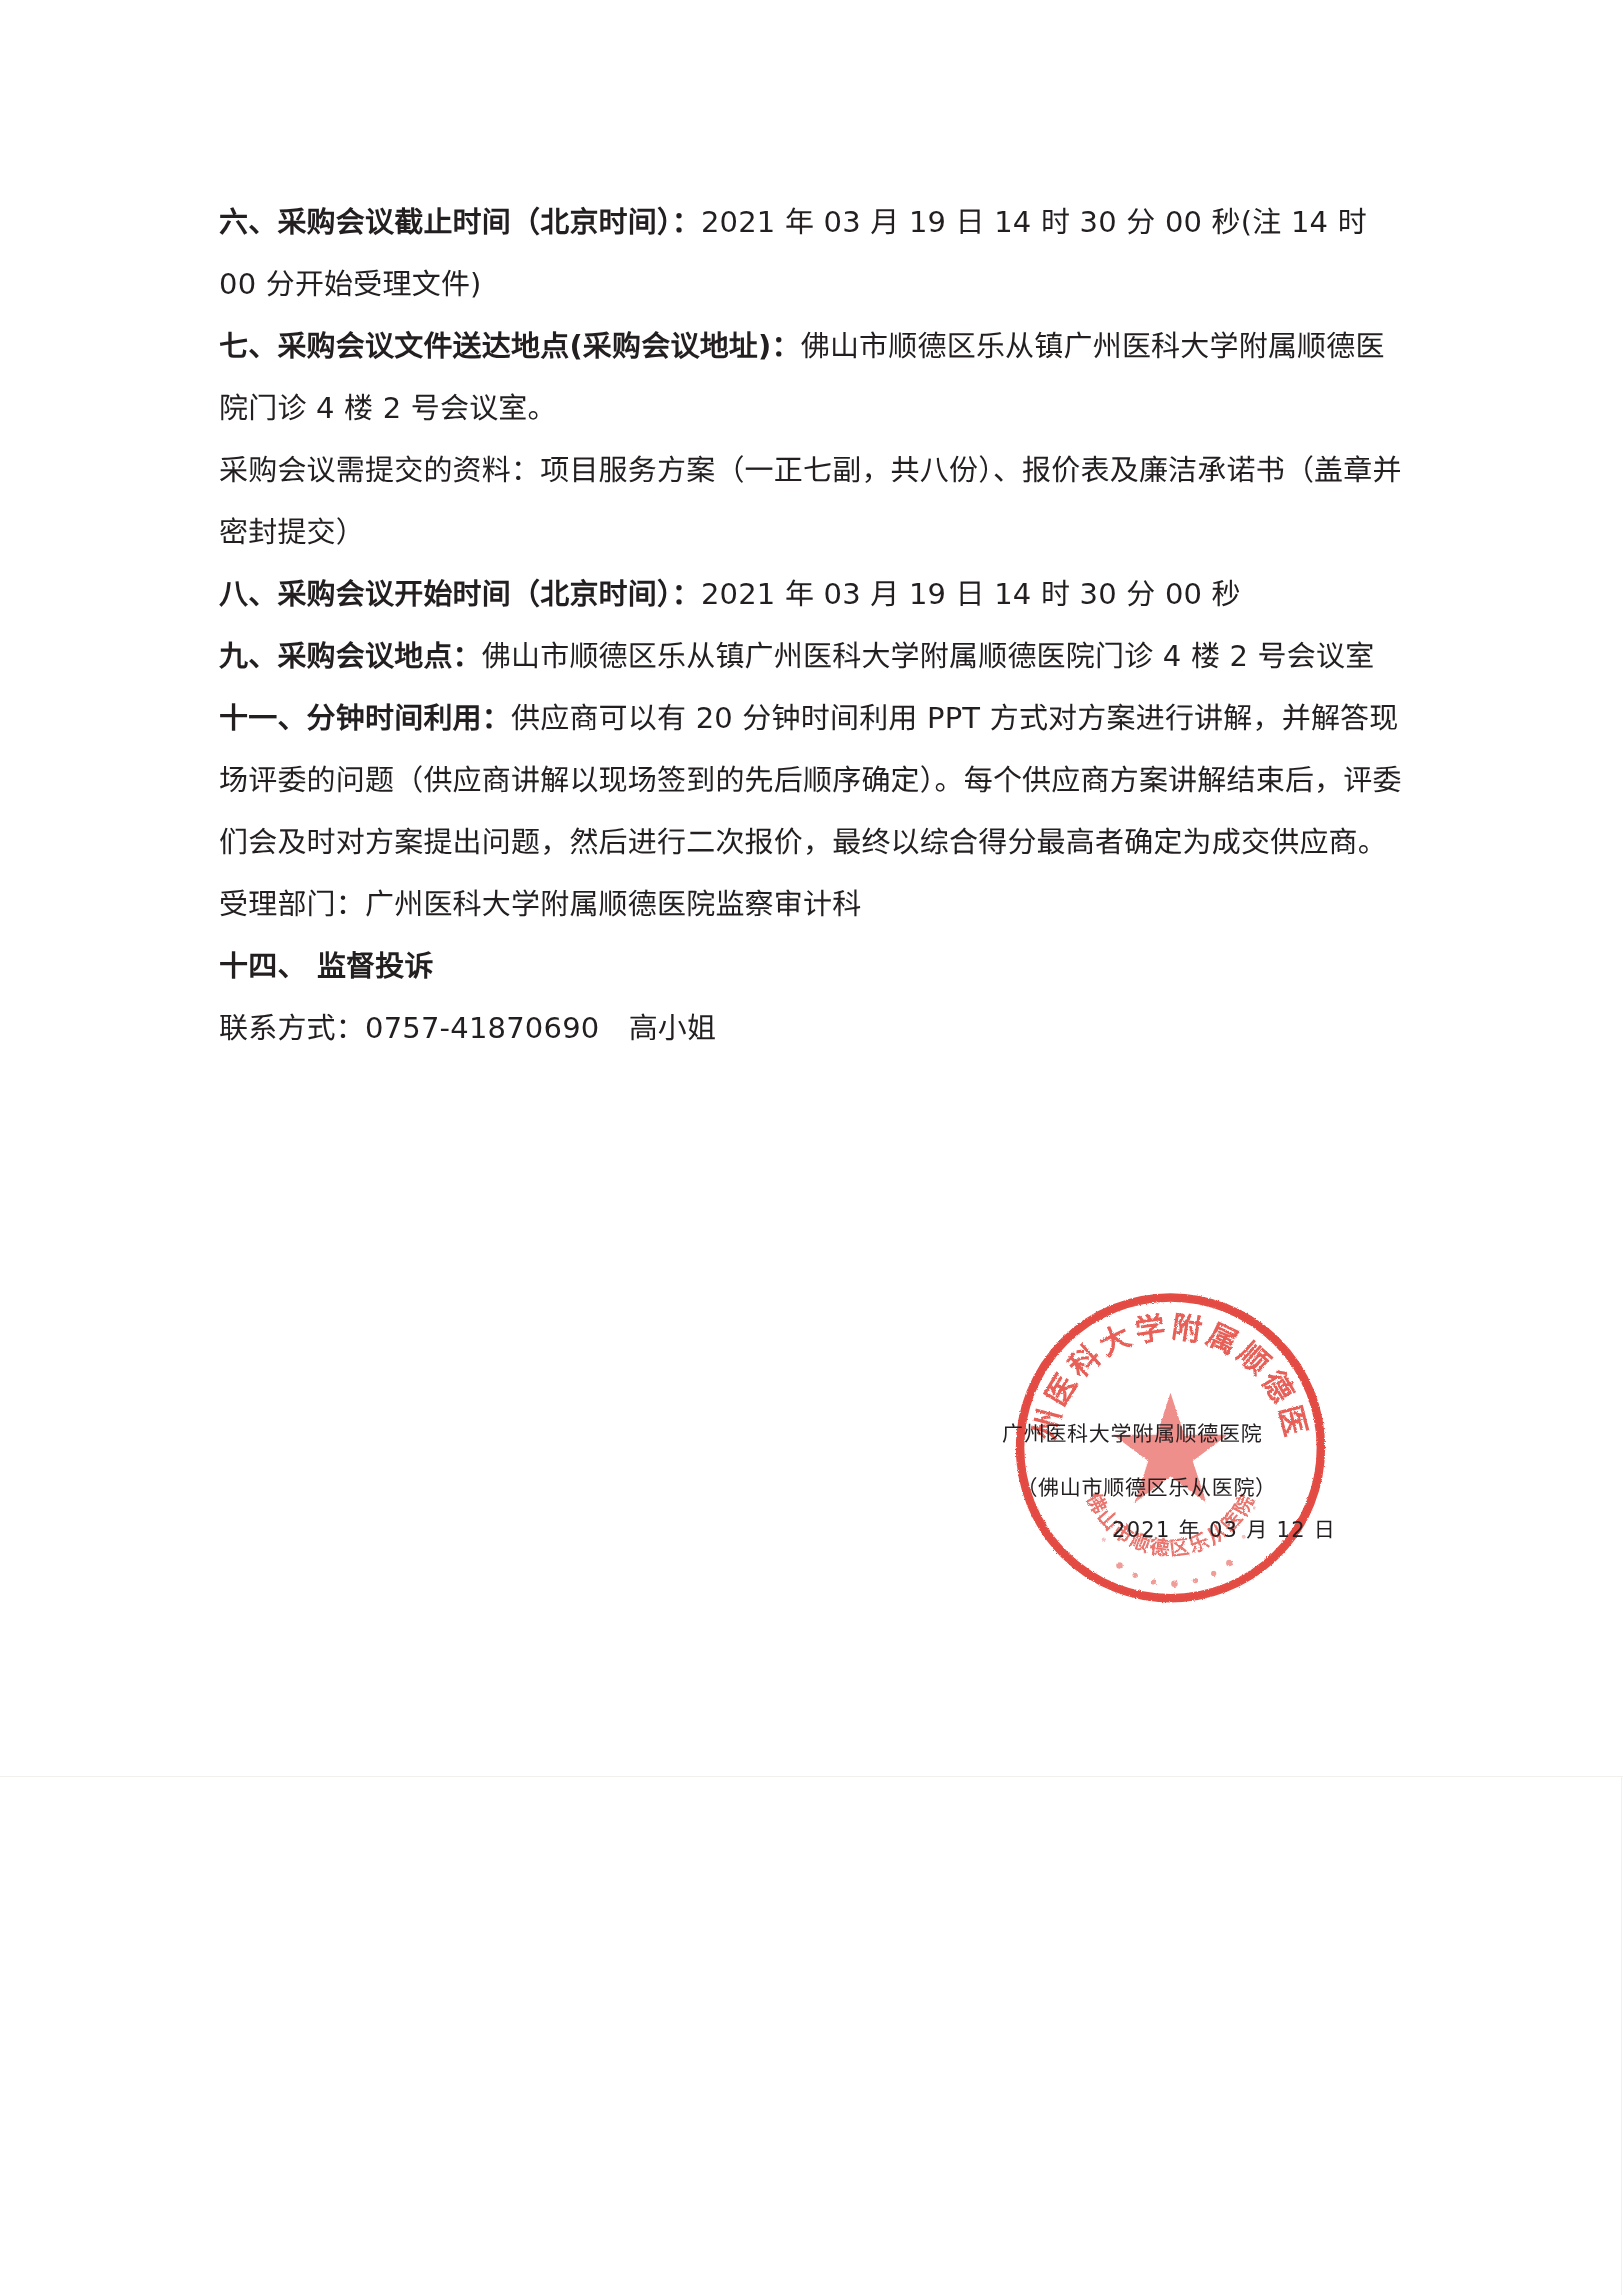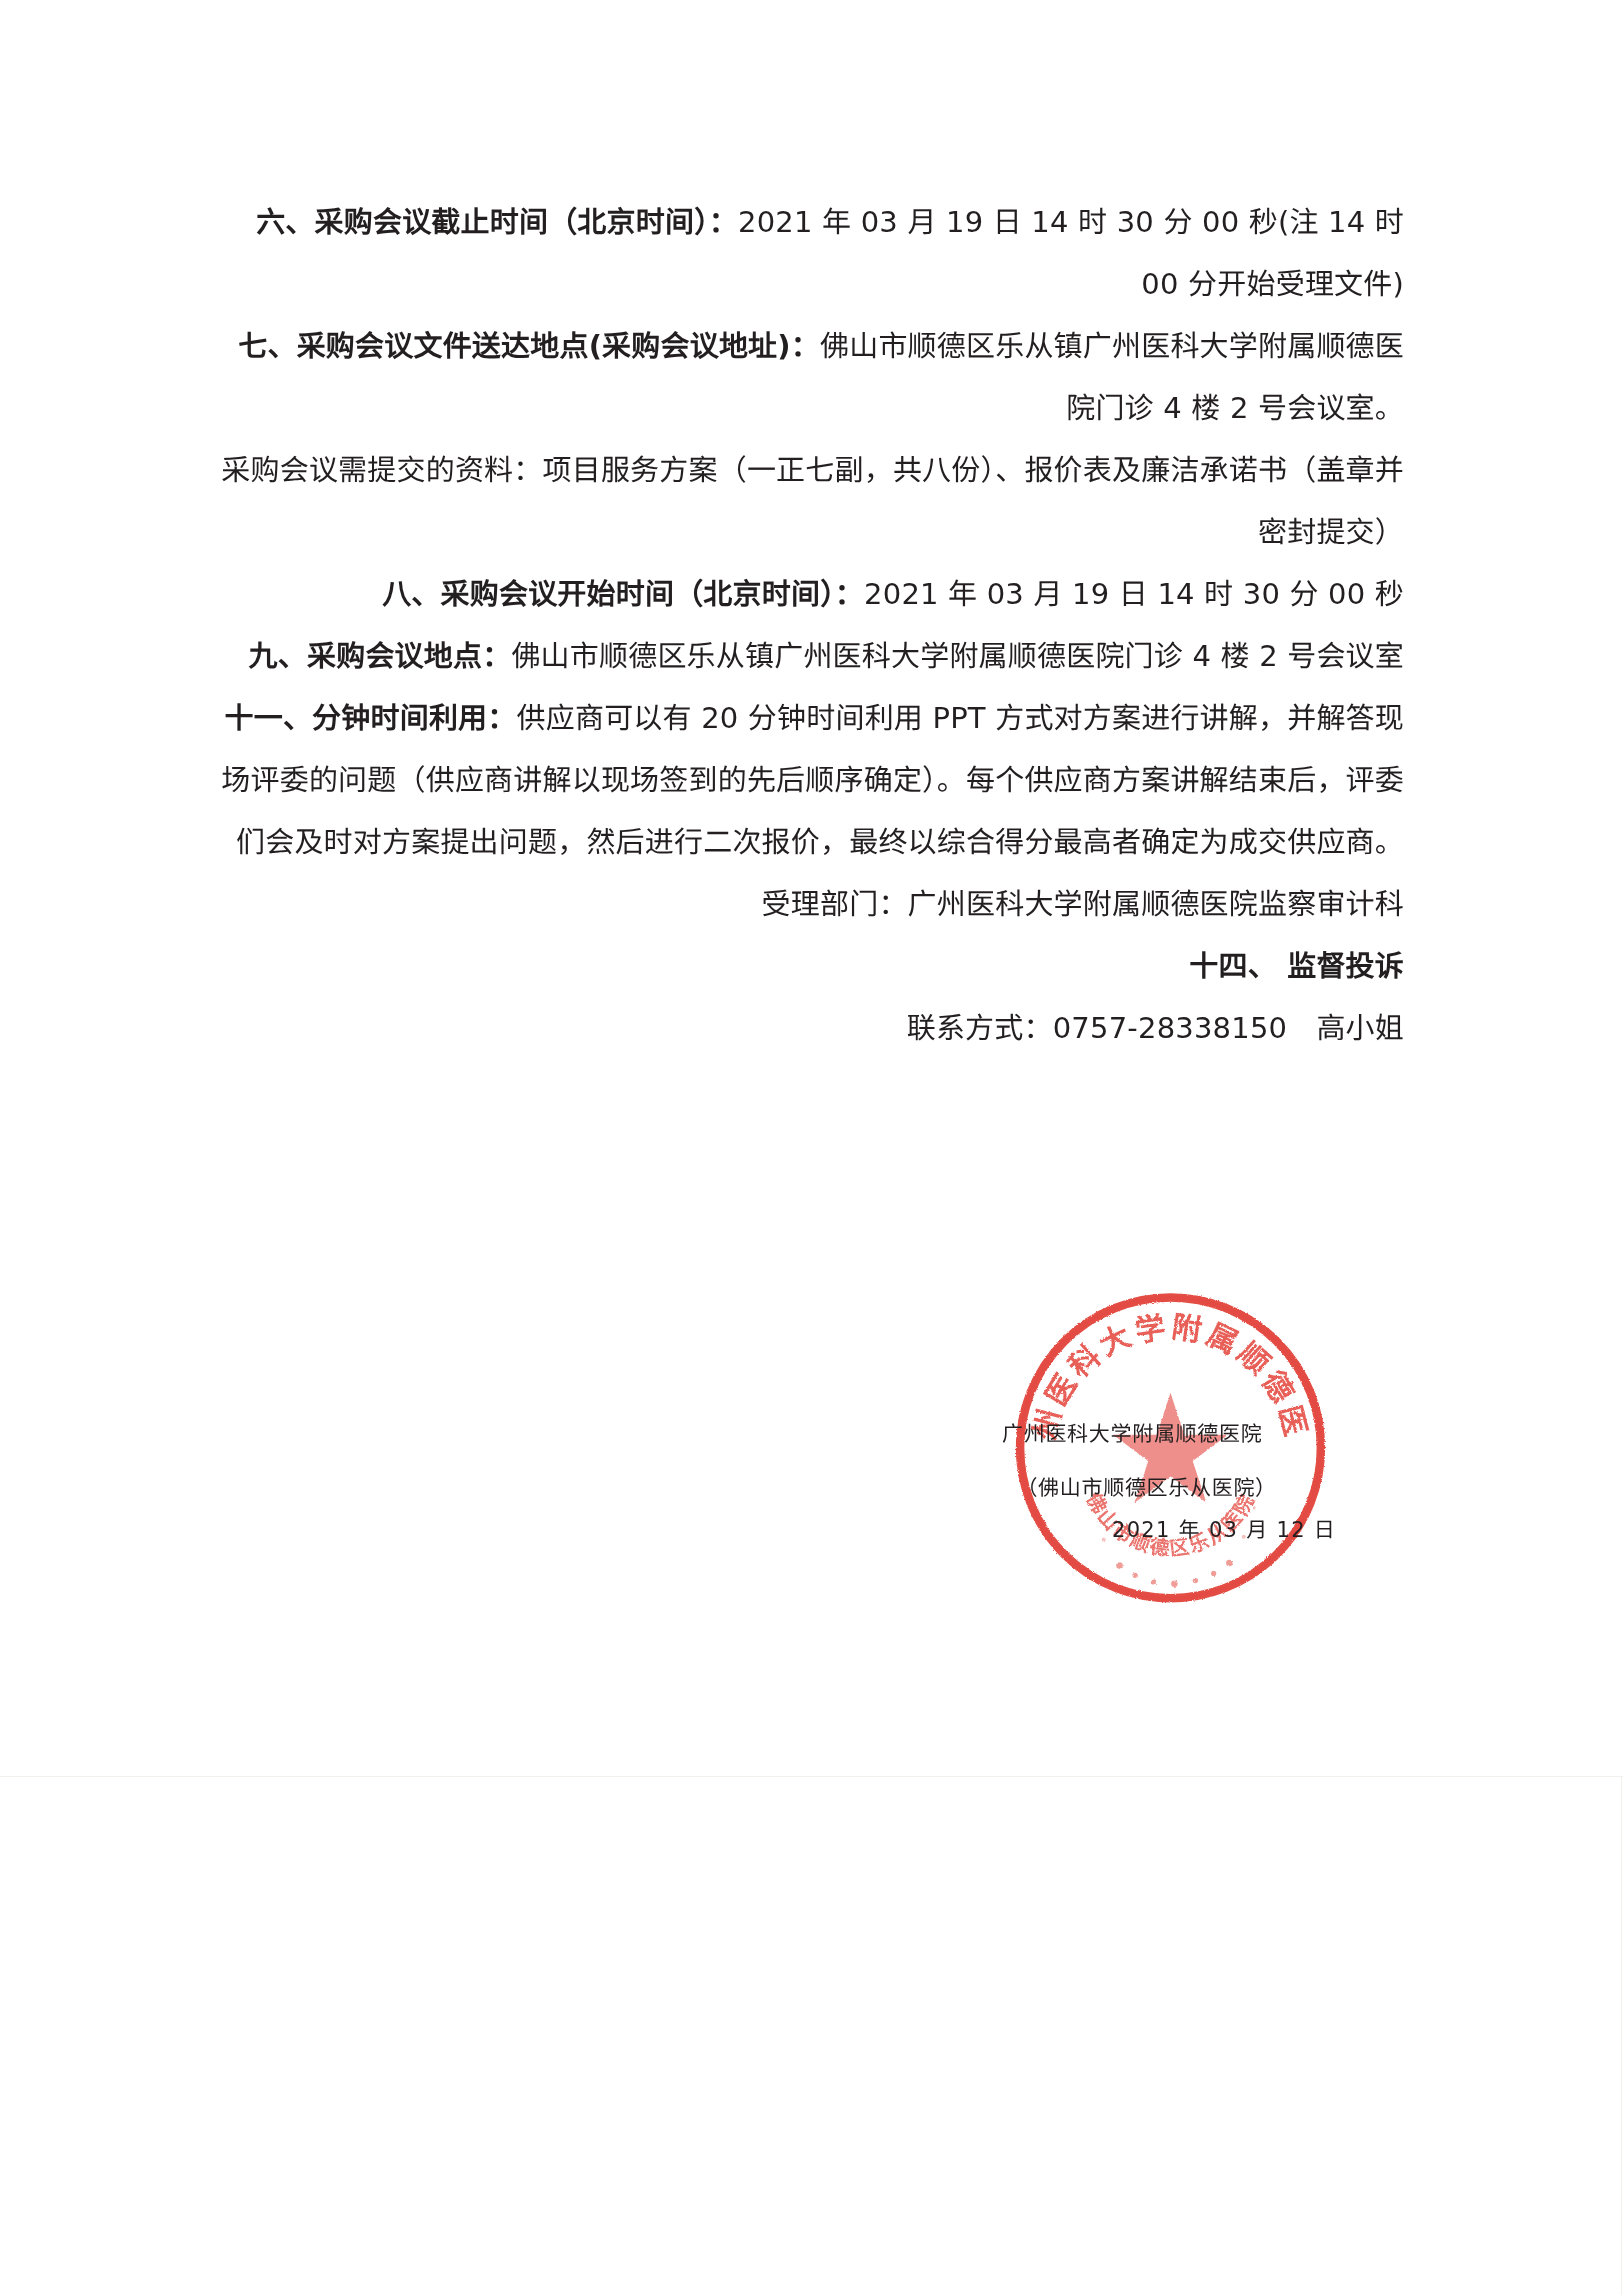--- a/index.html
+++ b/index.html
@@ -63,21 +63,21 @@
     letter-spacing: 0.2px;
   }
   .line.wrap {
     white-space: normal;
   }
   .line .hd {
     font-weight: bold;
   }
 
   
-  .para { margin: 0; text-align: right; }
+  .para { margin: 0; }
 
   
   #signature-block {
     position: absolute;
     left: 1002px;
     top: 1283px;
     width: 419px;
     height: 340px;
   }
 
@@ -151,21 +151,21 @@
 
     <p class="line wrap para">
       <span>受理部门：广州医科大学附属顺德医院监察审计科</span>
     </p>
 
     <p class="line wrap para">
       <span class="hd">十四、 监督投诉</span>
     </p>
 
     <p class="line wrap para">
-      <span>联系方式：0757-28338150　高小姐</span>
+      <span>联系方式：0757-41870690　高小姐</span>
     </p>
 
   </div>
 
   <div id="signature-block">
 
     <div id="seal">
       <svg viewBox="0 0 500 500" xmlns="http://www.w3.org/2000/svg">
         <defs>
           <path id="arcTop" d="M 72,262 A 178,178 0 0 1 428,262" fill="none"></path>

